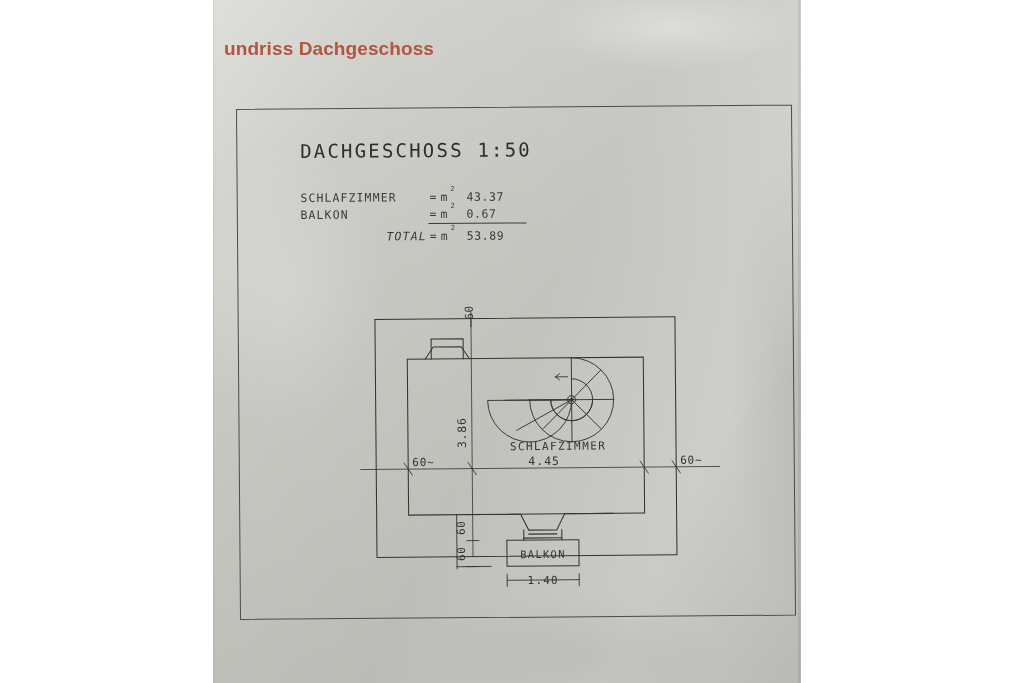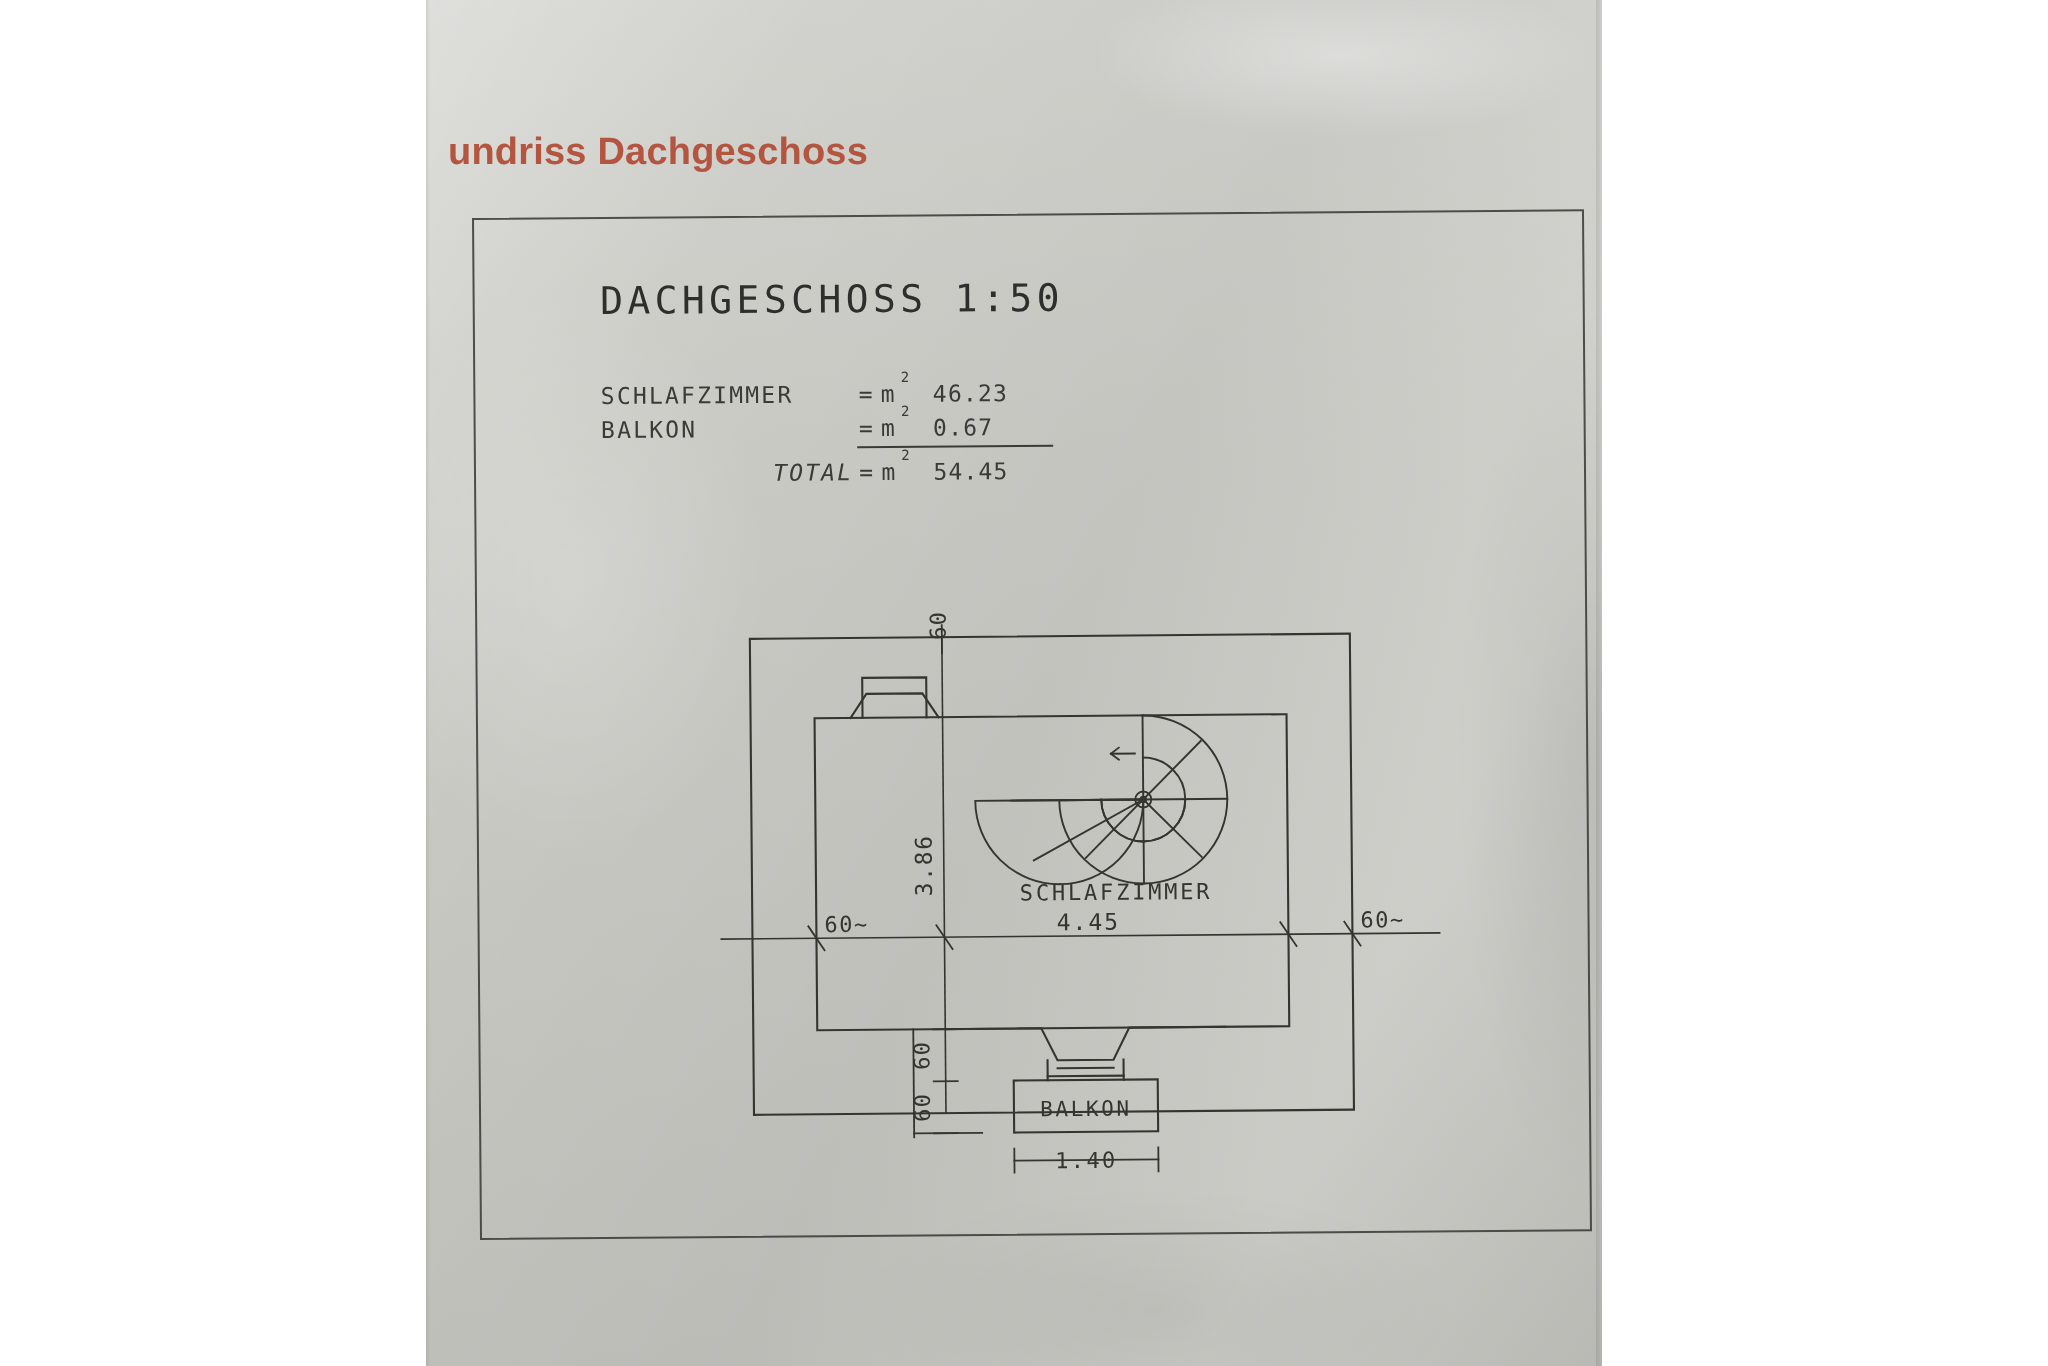--- a/index.html
+++ b/index.html
@@ -61,21 +61,20 @@
   #header-title {
     position: absolute;
     left: 224px;
     top: 38px;
     font-family: "Liberation Sans", sans-serif;
     font-size: 19px;
     font-weight: 700;
     letter-spacing: 0.1px;
     color: #b4553f;
     white-space: nowrap;
-    margin-top: 28px;
   }
 
   
   #frame {
     position: absolute;
     left: 236px;
     top: 109px;
     width: 554px;
     height: 509px;
     border: 1.4px solid #3a3a38;
@@ -170,37 +169,37 @@
 
   <div id="title-block">
     <div id="plan-title">DACHGESCHOSS  1:50</div>
 
     <div id="area-table">
 
       <div class="area-row">
         <span class="area-label">SCHLAFZIMMER</span>
         <span class="area-eq">=</span>
         <span class="area-unit"><span>m</span><sup>2</sup></span>
-        <span class="area-value">46.23</span>
+        <span class="area-value">43.37</span>
       </div>
 
       <div class="area-row">
         <span class="area-label">BALKON</span>
         <span class="area-eq">=</span>
         <span class="area-unit"><span>m</span><sup>2</sup></span>
         <span class="area-value">0.67</span>
       </div>
 
       <div id="total-rule"></div>
 
       <div class="area-row total">
         <span class="area-label">TOTAL</span>
         <span class="area-eq">=</span>
         <span class="area-unit"><span>m</span><sup>2</sup></span>
-        <span class="area-value">54.45</span>
+        <span class="area-value">53.89</span>
       </div>
 
     </div>
   </div>
 
   <svg id="plan-svg" viewBox="0 0 360 320">
     <g fill="none" stroke="#35352f" stroke-width="1.05" stroke-linecap="square">
 
       <rect x="16" y="36" width="300" height="238"></rect>
 

